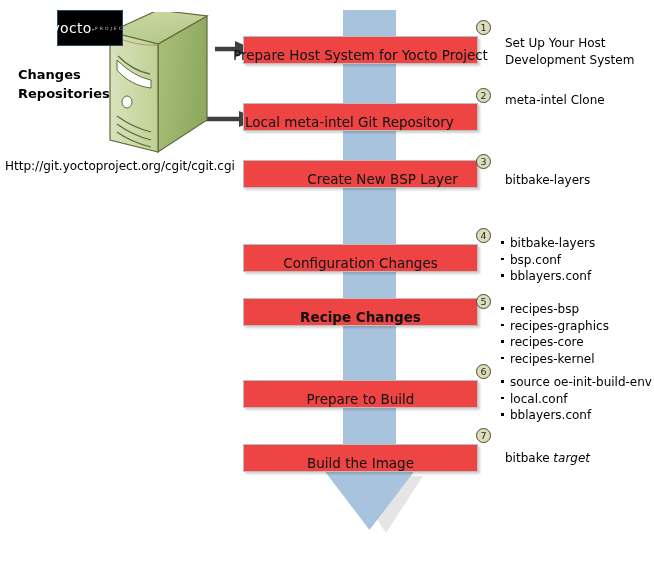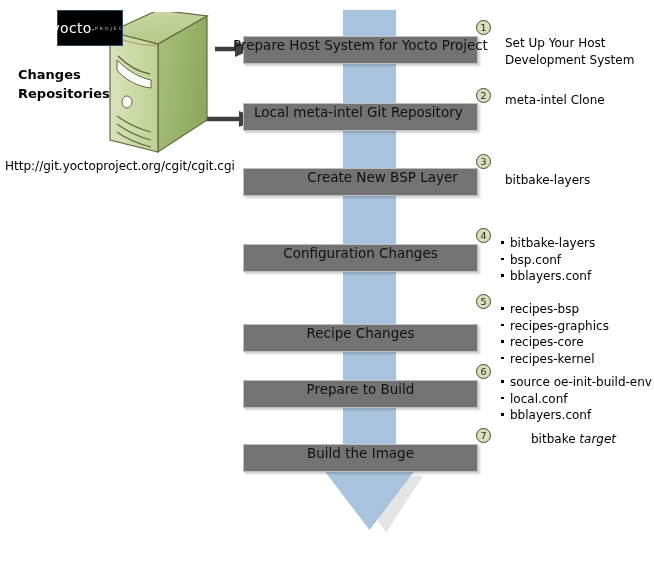--- a/index.html
+++ b/index.html
@@ -106,32 +106,32 @@
     height: 110px;
     z-index: 2;
   }
 
   
   .step-box {
     position: absolute;
     left: 243px;
     width: 235px;
     height: 28px;
-    background: #737373;
+    background: #ef4444;
     border: 1px solid #bdbdbd;
     box-sizing: border-box;
     box-shadow: 2px 2px 2px rgba(0,0,0,0.18);
     display: flex;
-    align-items: flex-start;
+    align-items: flex-end;
     justify-content: center;
     z-index: 5;
   }
   .step-box.left-align {
     justify-content: flex-start;
-    padding-left: 10px;
+    padding-left: 1px;
   }
   .step-label {
     font-size: 13.5px;
     color: #111111;
     white-space: nowrap;
   }
 
   
   .num-circle {
     position: absolute;
@@ -279,41 +279,41 @@
   </div>
 
   <div class="step-box left-align" style="top:103px;">
     <span class="step-label">Local meta-intel Git Repository</span>
   </div>
   <div class="num-circle" style="left:476px; top:88px;">2</div>
   <div class="annot" style="top:92px;">
     <div class="line">meta-intel Clone</div>
   </div>
 
-  <div class="step-box" style="top:168px;padding-left:44px;">
+  <div class="step-box" style="top:160px;padding-left:44px;">
     <span class="step-label">Create New BSP Layer</span>
   </div>
   <div class="num-circle" style="left:476px; top:154px;">3</div>
   <div class="annot" style="top:172px;">
     <div class="line">bitbake-layers</div>
   </div>
 
   <div class="step-box" style="top:244px;">
     <span class="step-label">Configuration Changes</span>
   </div>
   <div class="num-circle" style="left:476px; top:228px;">4</div>
   <div class="annot bulleted" style="top:235px;">
     <ul>
       <li>bitbake-layers</li>
       <li>bsp.conf</li>
       <li>bblayers.conf</li>
     </ul>
   </div>
 
-  <div class="step-box" style="top:324px;">
+  <div class="step-box" style="top:298px;font-weight:bold;">
     <span class="step-label">Recipe Changes</span>
   </div>
   <div class="num-circle" style="left:476px; top:294px;">5</div>
   <div class="annot bulleted" style="top:301px;">
     <ul>
       <li>recipes-bsp</li>
       <li>recipes-graphics</li>
       <li>recipes-core</li>
       <li>recipes-kernel</li>
     </ul>
@@ -328,17 +328,17 @@
       <li>source oe-init-build-env</li>
       <li>local.conf</li>
       <li>bblayers.conf</li>
     </ul>
   </div>
 
   <div class="step-box" style="top:444px;">
     <span class="step-label">Build the Image</span>
   </div>
   <div class="num-circle" style="left:476px; top:428px;">7</div>
-  <div class="annot" style="top:431px;margin-left:26px;">
+  <div class="annot" style="top:450px;">
     <div class="line"><span>bitbake </span><span class="ital">target</span></div>
   </div>
 
 </div>
 
 </body></html>

